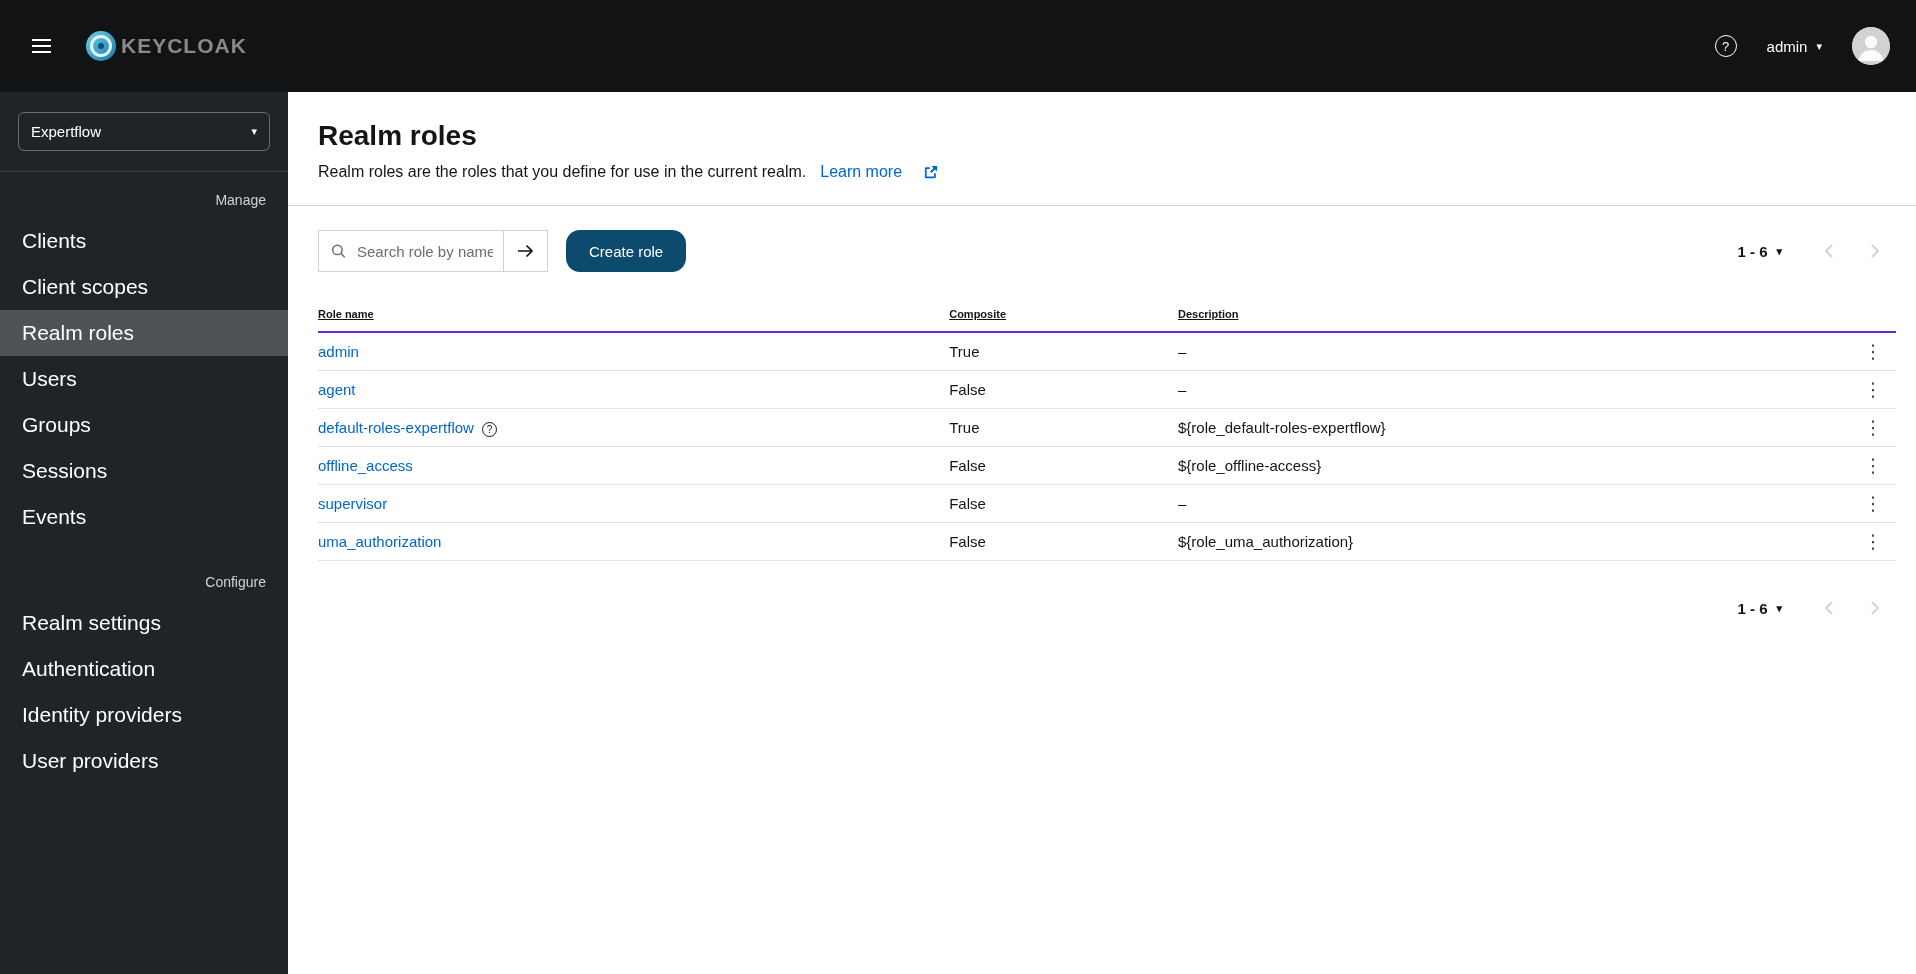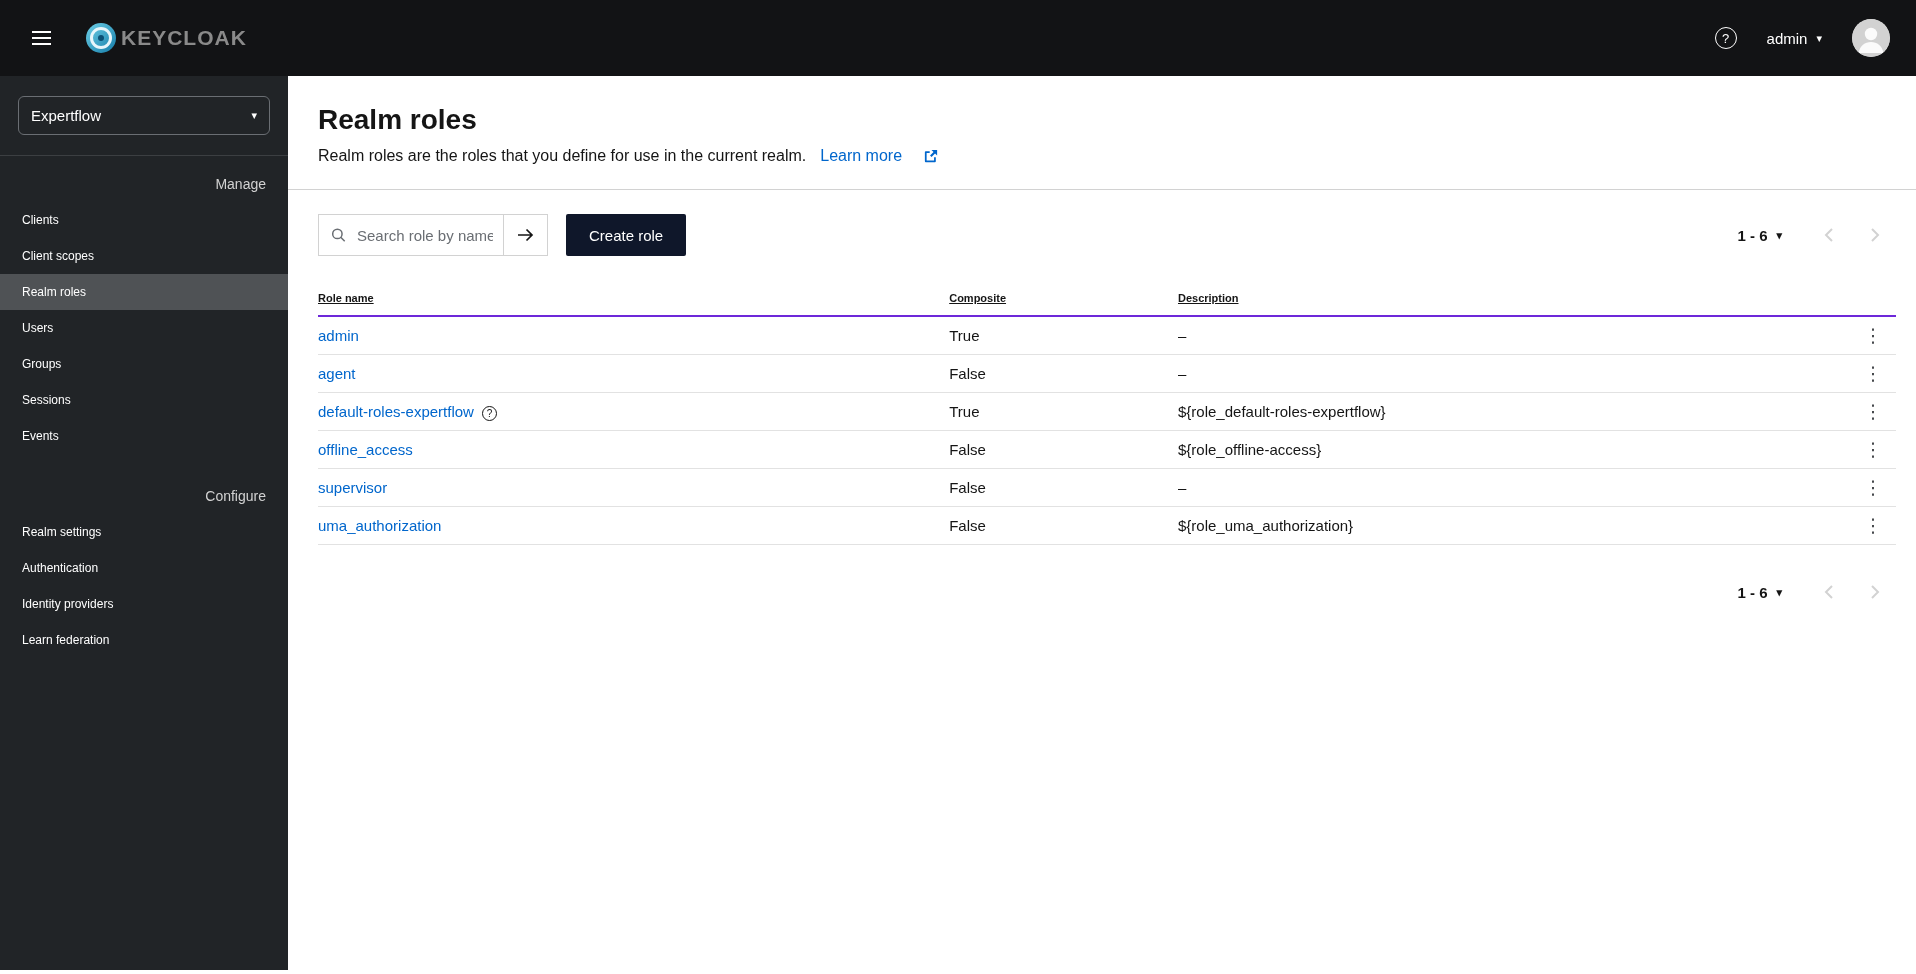--- a/index.html
+++ b/index.html
@@ -6,21 +6,21 @@
   html, body { width: 1916px; height: 974px; overflow: hidden; }
   body {
     font-family: "Liberation Sans", sans-serif;
     color: #151515;
     background: #fff;
   }
   button { font-family: inherit; cursor: pointer; }
 
   
   .masthead {
-    height: 76px; background: #121315; display: flex; align-items: center;
+    height: 92px; background: #121315; display: flex; align-items: center;
     padding: 0 26px;
   }
   .menu-btn { background: none; border: none; padding: 6px; }
   .menu-btn .bar { width: 19px; height: 2px; background: #fff; margin: 4px 0; }
   .brand { display: flex; align-items: center; gap: 4px; margin-left: 28px; cursor: pointer; }
   .brand-text {
     color: #8a8a8a; font-size: 21px; font-weight: 700; letter-spacing: 1px;
   }
   .masthead-right { margin-left: auto; display: flex; align-items: center; gap: 30px; }
   .help-btn {
@@ -40,21 +40,21 @@
   .sidebar { flex: 0 0 288px; background: #212427; color: #fff; overflow: hidden; }
   .realm-box { padding: 20px 18px; border-bottom: 1px solid #3c3f42; }
   .realm-selector {
     display: flex; justify-content: space-between; align-items: center;
     border: 1px solid #6a6e73; border-radius: 6px; padding: 10px 12px;
     font-size: 15px; cursor: pointer; color: #fff;
   }
   .section-label { padding: 20px 22px 10px; font-size: 14px; color: #d2d2d2; text-align: right; }
   .nav-section + .nav-section .section-label { padding-top: 34px; }
   .nav-list { list-style: none; }
-  .nav-item { padding: 11px 22px; font-size: 12px; color: #fff; cursor: pointer; }
+  .nav-item { padding: 11px 22px; font-size: 21px; color: #fff; cursor: pointer; }
   .nav-item.active { background: #4f5255; }
 
   
   .main { flex: 1; background: #fff; display: flex; flex-direction: column; overflow: hidden; }
   .page-head { padding: 28px 30px 24px; border-bottom: 1px solid #d2d2d2; }
   .page-title { font-size: 28px; font-weight: 700; margin-bottom: 11px; }
   .page-desc { font-size: 16px; }
   .learn-more {
     color: #0066cc; text-decoration: none; margin-left: 14px;
     display: inline-flex; align-items: center; gap: 22px; cursor: pointer;
@@ -67,22 +67,22 @@
     width: 186px; height: 42px; border: 1px solid #d2d2d2; border-radius: 0;
     padding: 0 10px 0 38px; font-size: 15px; color: #151515; outline: none;
   }
   .search-input::placeholder { color: #6a6e73; }
   .search-icon { position: absolute; left: 13px; top: 50%; transform: translateY(-50%); display: flex; }
   .arrow-btn {
     width: 45px; height: 42px; background: #fff; border: 1px solid #d2d2d2;
     margin-left: -1px; display: flex; align-items: center; justify-content: center;
   }
   .create-btn {
-    margin-left: 18px; height: 42px; padding: 0 23px; background: #0f172a;
-    color: #fff; border: none; border-radius: 2px; font-size: 15px;
+    margin-left: 18px; height: 42px; padding: 0 23px; background: #0c4a6e;
+    color: #fff; border: none; border-radius: 14px; font-size: 15px;
   }
   .pagination { margin-left: auto; display: flex; align-items: center; }
   .page-range { font-size: 15px; font-weight: 600; display: flex; align-items: center; cursor: pointer; }
   .page-range .caret { margin-left: 9px; color: #151515; }
   .page-nav { display: flex; margin-left: 26px; }
   .page-btn {
     width: 44px; height: 42px; background: none; border: none;
     display: flex; align-items: center; justify-content: center; color: #d2d2d2;
   }
 
@@ -166,21 +166,21 @@
         <li class="nav-item">Sessions</li>
         <li class="nav-item">Events</li>
       </ul>
     </div>
     <div class="nav-section">
       <div class="section-label">Configure</div>
       <ul class="nav-list">
         <li class="nav-item">Realm settings</li>
         <li class="nav-item">Authentication</li>
         <li class="nav-item">Identity providers</li>
-        <li class="nav-item">Learn federation</li>
+        <li class="nav-item">User providers</li>
       </ul>
     </div>
   </nav>
 
   <main class="main">
     <div class="page-head">
       <h1 class="page-title">Realm roles</h1>
       <div class="page-desc">
         <span>Realm roles are the roles that you define for use in the current realm.</span><a class="learn-more" href="#">
             <span>Learn more</span>

